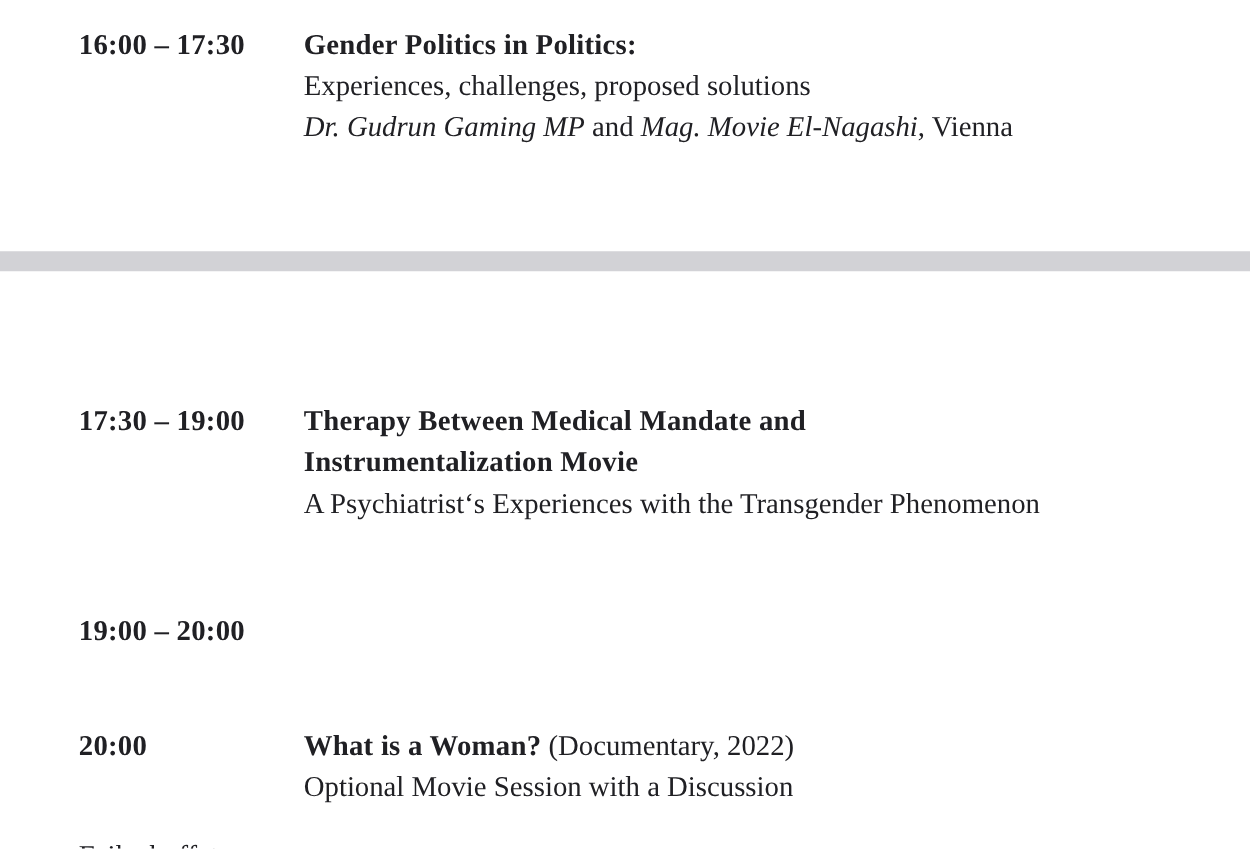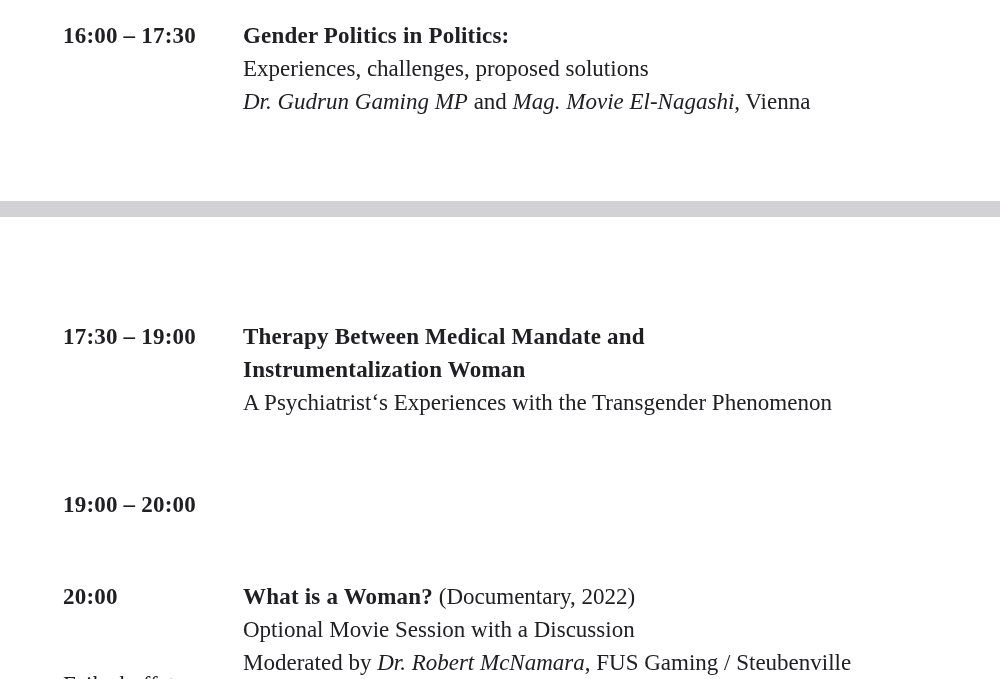--- a/index.html
+++ b/index.html
@@ -64,34 +64,33 @@
           <div class="line"><span class="run-bold">Gender Politics in Politics:</span></div>
           <div class="line"><span class="run-regular">Experiences, challenges, proposed solutions</span></div>
           <div class="line"><span class="run-italic">Dr. Gudrun Gaming MP</span><span class="run-regular"> and </span><span class="run-italic">Mag. Movie El-Nagashi</span><span class="run-regular">, Vienna</span></div>
         </div>
   </div>
 
   <div class="entry">
     <div class="time">17:30 – 19:00</div>
     <div class="details">
           <div class="line"><span class="run-bold">Therapy Between Medical Mandate and</span></div>
-          <div class="line"><span class="run-bold">Instrumentalization Woman</span></div>
+          <div class="line"><span class="run-bold">Instrumentalization Movie</span></div>
           <div class="line"><span class="run-regular">A Psychiatrist‘s Experiences with the Transgender Phenomenon</span></div>
         </div>
   </div>
 
   <div class="entry">
     <div class="time">19:00 – 20:00</div>
     <div class="details">
           <div class="line"><span class="run-regular">Faika buffet</span></div>
         </div>
   </div>
 
   <div class="entry">
     <div class="time">20:00</div>
     <div class="details">
           <div class="line"><span class="run-bold">What is a Woman?</span><span class="run-regular"> (Documentary, 2022)</span></div>
           <div class="line"><span class="run-regular">Optional Movie Session with a Discussion</span></div>
-          <div class="line"><span class="run-regular">Moderated by </span><span class="run-italic">Dr. Robert McNamara</span><span class="run-regular">, FUS Gaming / Steubenville</span></div>
         </div>
   </div>
 </div>
 </div>
 
 </body></html>

